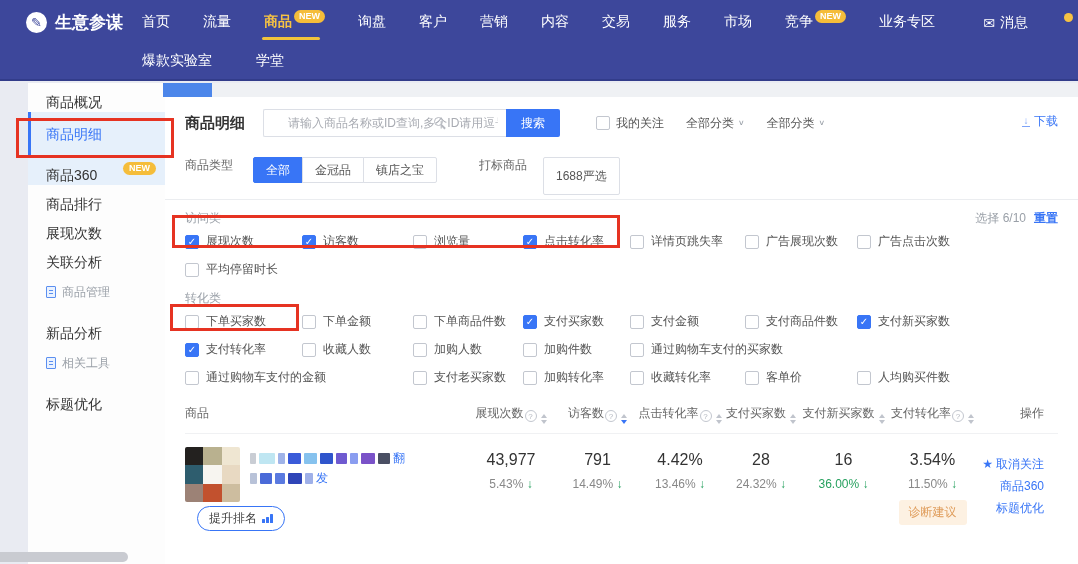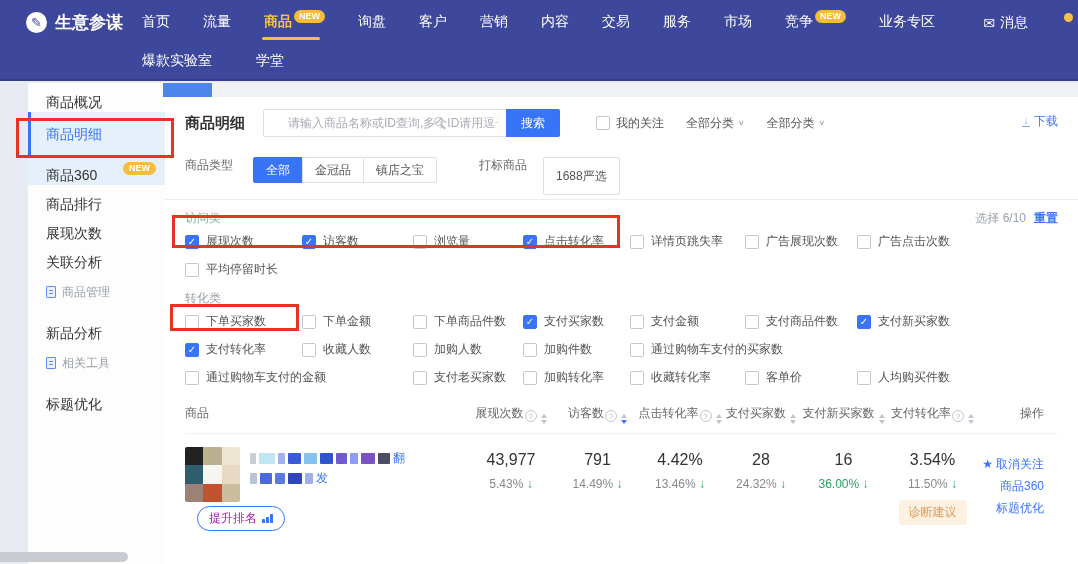--- a/index.html
+++ b/index.html
@@ -112,21 +112,21 @@
   .t-row { padding:13px 0 10px; border-top:1px solid #f0f1f3; }
   .prod-cell { }
   .prod-main { display:flex; gap:10px; }
   .thumb { width:55px; height:55px; flex:none; display:grid; grid-template-columns:repeat(3,1fr);
     grid-template-rows:repeat(3,1fr); border-radius:2px; overflow:hidden; cursor:pointer;}
   .title-lines { padding-top:3px; }
   .title-line { height:16px; display:flex; align-items:center; gap:3px; margin-bottom:4px;}
   .tblock { height:11px; border-radius:1px; flex:none;}
   .ttail { font-size:12px; color:#3875f6;}
   .rank-btn { display:inline-flex; align-items:center; gap:5px; margin:4px 0 0 12px;
-    border:1px solid #3875f6; color:#a21caf; font-size:12px; border-radius:13px;
+    border:1px solid #3875f6; color:#404040; font-size:12px; border-radius:13px;
     padding:3px 11px; background:#fff; cursor:pointer;}
   .rank-icon { display:inline-flex; align-items:flex-end; gap:1.5px; height:9px;}
   .rank-icon i { width:2.5px; background:#3875f6; border-radius:0.5px; display:block;}
   .metric-cell { text-align:center; padding-top:4px;}
   .num { font-size:16px; color:#333;}
   .delta { font-size:12px; margin-top:8px; color:#888; white-space:nowrap;}
   .delta.green { color:#27a15f;}
   .arrow-down { color:#27a15f; font-weight:bold;}
   .diag-badge { display:inline-block; margin-top:9px; background:#fdf1e2; color:#df9c5a;
     font-size:12px; border-radius:3px; padding:4px 10px; cursor:pointer;}

